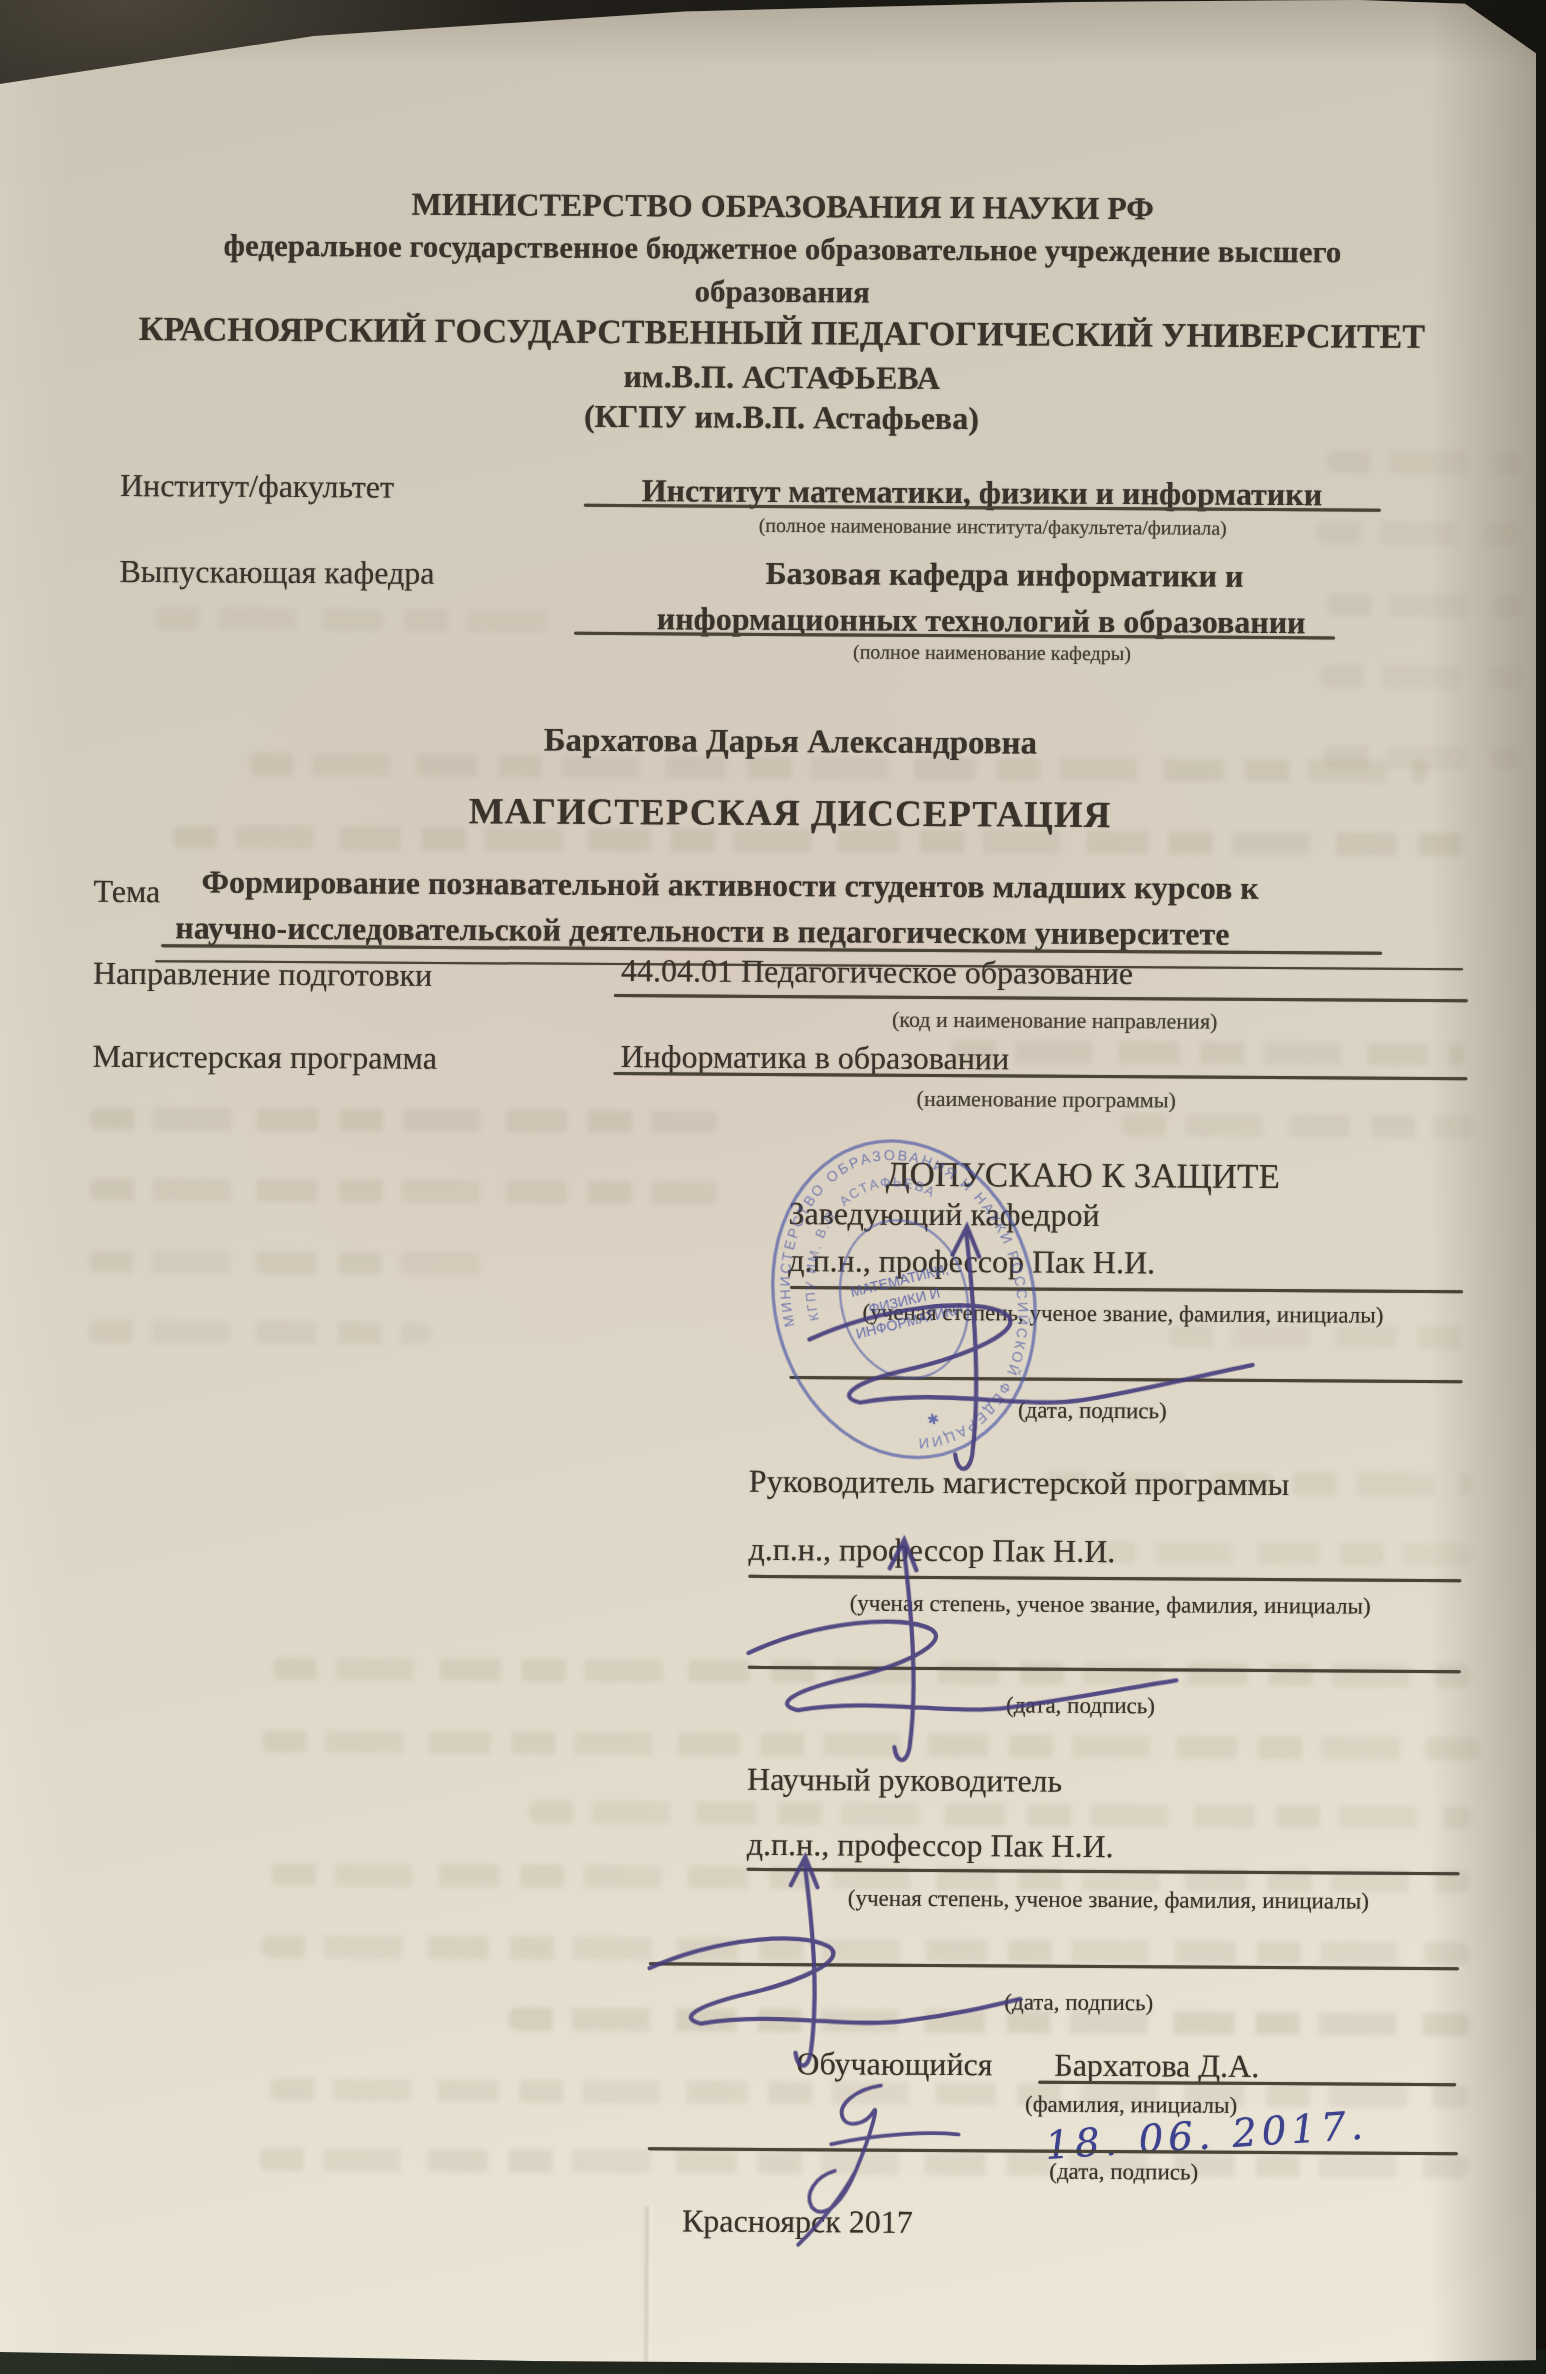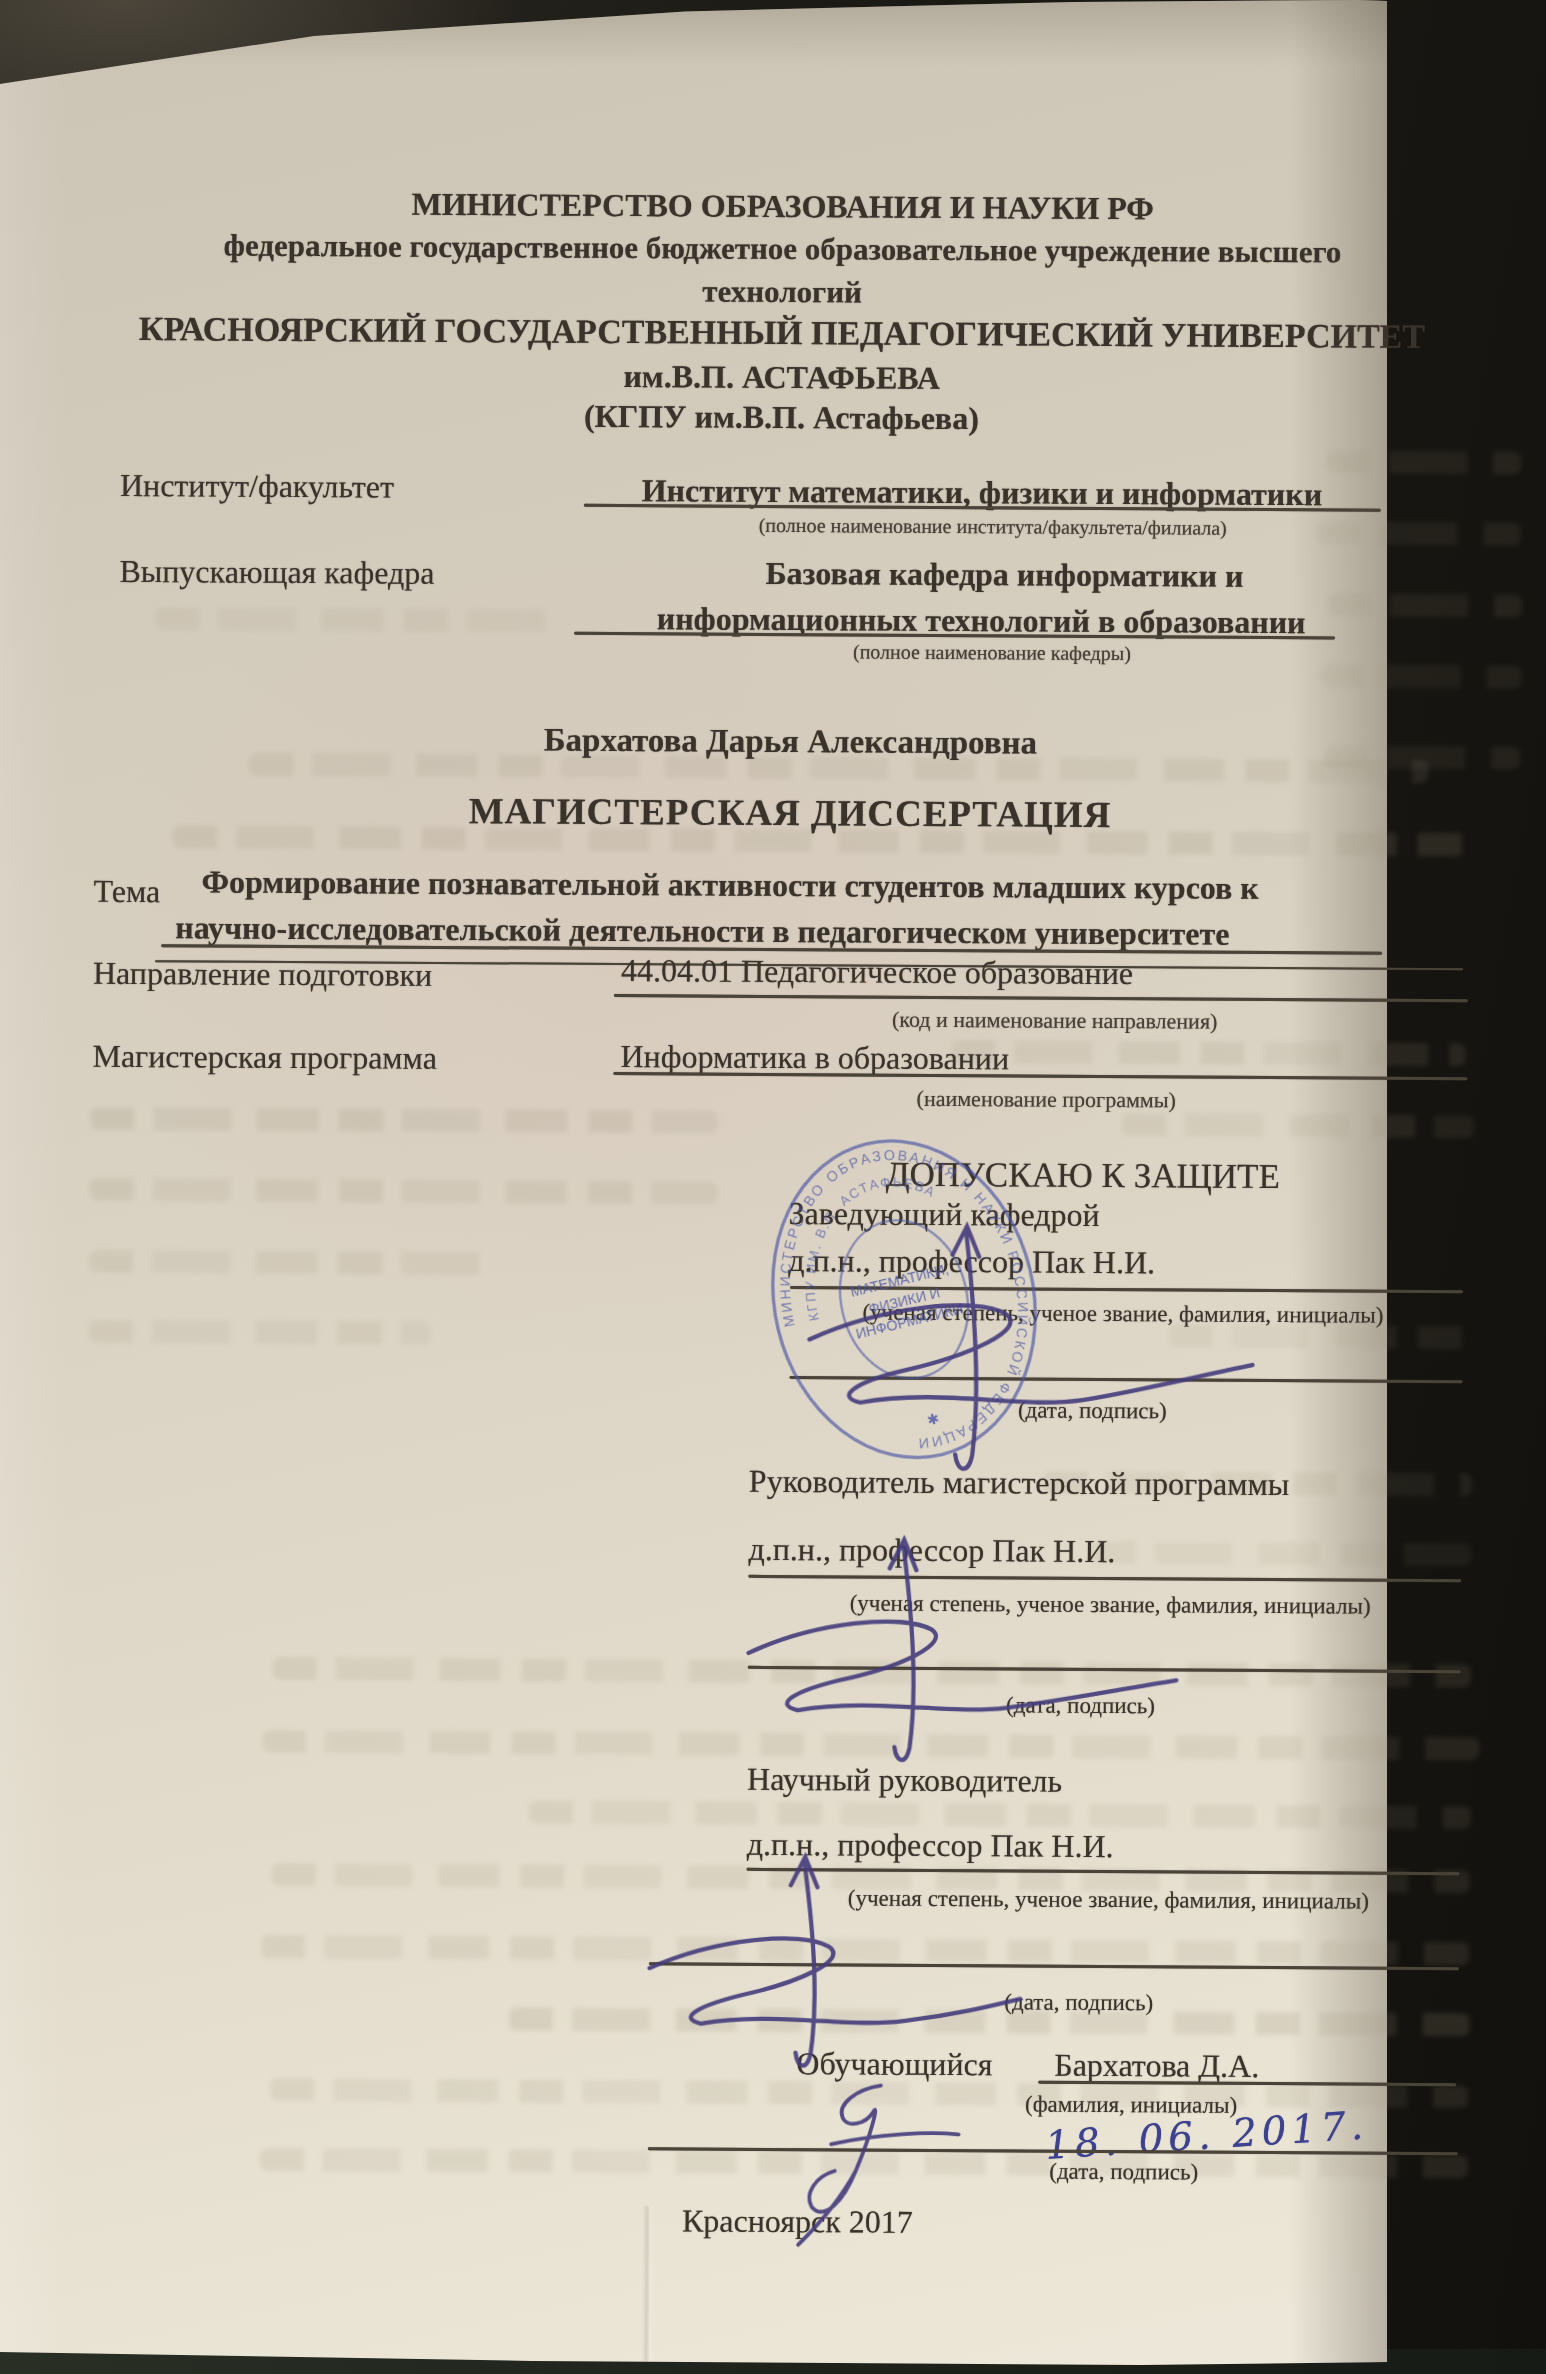--- a/index.html
+++ b/index.html
@@ -12,21 +12,21 @@
     position:relative;width:1547px;height:2375px;overflow:hidden;
     background:
       radial-gradient(ellipse 666px 285px at 8% 0%, #4b453a 0%, rgba(40,37,30,0) 60%),
       linear-gradient(100deg,#2e2b24 0%, #1d1b16 40%, #12110d 100%);
   }
   .bottom-strip{
     position:absolute;left:0;top:2349px;width:1547px;height:26px;
     background:linear-gradient(90deg,#2a2f26 0%, #1e231c 50%, #171b15 100%);
   }
   .paper{
-    position:absolute;left:0;top:0;width:1387px;height:2375px;
+    position:absolute;left:0;top:0;width:1536px;height:2375px;
     clip-path:polygon(0px 84px,314px 36px,685px 11.4px,1075px 1.9px,1358px 0px,1465px 3.8px,1547px 61px,1547px 2360px,1141px 2365px,533px 2361px,0px 2352px);
     background:
       radial-gradient(ellipse 856px 666px at 46% 40%, rgba(216,186,178,0.22), rgba(216,186,178,0) 65%),
       linear-gradient(to right, rgba(255,255,255,0.12) 0px, rgba(255,255,255,0) 67px),
       linear-gradient(to right, rgba(0,0,0,0) 93%, rgba(78,70,56,0.33) 100%),
       linear-gradient(to bottom, rgba(92,84,68,0.25) 0px, rgba(92,84,68,0) 67px),
       linear-gradient(168deg,#ccc4b5 0%,#d3cbbc 25%,#d9d1c2 45%,#e2dbcb 70%,#ebe5d6 92%,#eee8da 100%);
   }
   .content{position:absolute;left:0;top:0;width:1547px;height:2375px;transform:rotate(0.35deg);transform-origin:50% 48%;}
   .t{
@@ -92,21 +92,21 @@
       <div class="bleed" style="left:266px;top:1733px;width:1217px;opacity:.38"></div>
       <div class="bleed" style="left:533px;top:1802px;width:942px;opacity:.36"></div>
       <div class="bleed" style="left:276px;top:1866px;width:1198px;opacity:.38"></div>
       <div class="bleed" style="left:266px;top:1938px;width:1208px;opacity:.40"></div>
       <div class="bleed" style="left:514px;top:2009px;width:961px;opacity:.50"></div>
       <div class="bleed" style="left:276px;top:2081px;width:1198px;opacity:.38"></div>
       <div class="bleed" style="left:266px;top:2151px;width:1208px;opacity:.40"></div>
 
       <div class="t b c" style="left:777px;top:188px;">МИНИСТЕРСТВО ОБРАЗОВАНИЯ И НАУКИ РФ</div>
       <div class="t b c" style="left:777px;top:231px;font-size:31px;">федеральное государственное бюджетное образовательное учреждение высшего</div>
-      <div class="t b c" style="left:777px;top:274px;font-size:31px;">технологий</div>
+      <div class="t b c" style="left:777px;top:274px;font-size:31px;">образования</div>
       <div class="t b c" style="left:777px;top:313px;font-size:34px;">КРАСНОЯРСКИЙ ГОСУДАРСТВЕННЫЙ ПЕДАГОГИЧЕСКИЙ УНИВЕРСИТЕТ</div>
       <div class="t b c" style="left:777px;top:359px;">им.В.П. АСТАФЬЕВА</div>
       <div class="t b c" style="left:777px;top:399px;">(КГПУ им.В.П. Астафьева)</div>
 
       <div class="t" style="left:116px;top:471px;">Институт/факультет</div>
       <div class="t b c" style="left:978px;top:473px;">Институт математики, физики и информатики</div>
       <div class="ul" style="left:580px;top:505px;width:797px;"></div>
       <div class="t cap c" style="left:989px;top:514px;">(полное наименование института/факультета/филиала)</div>
 
       <div class="t" style="left:116px;top:557px;">Выпускающая кафедра</div>

